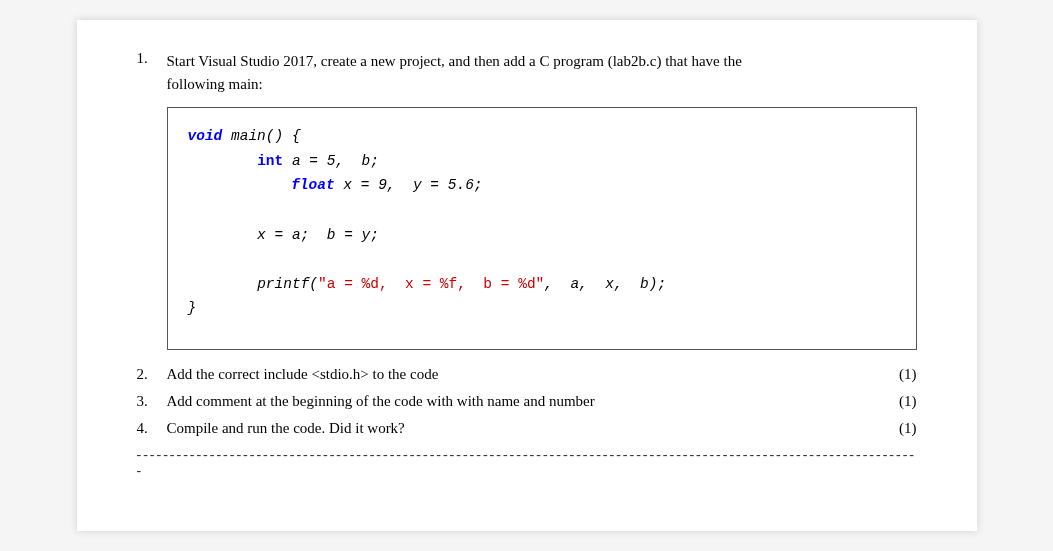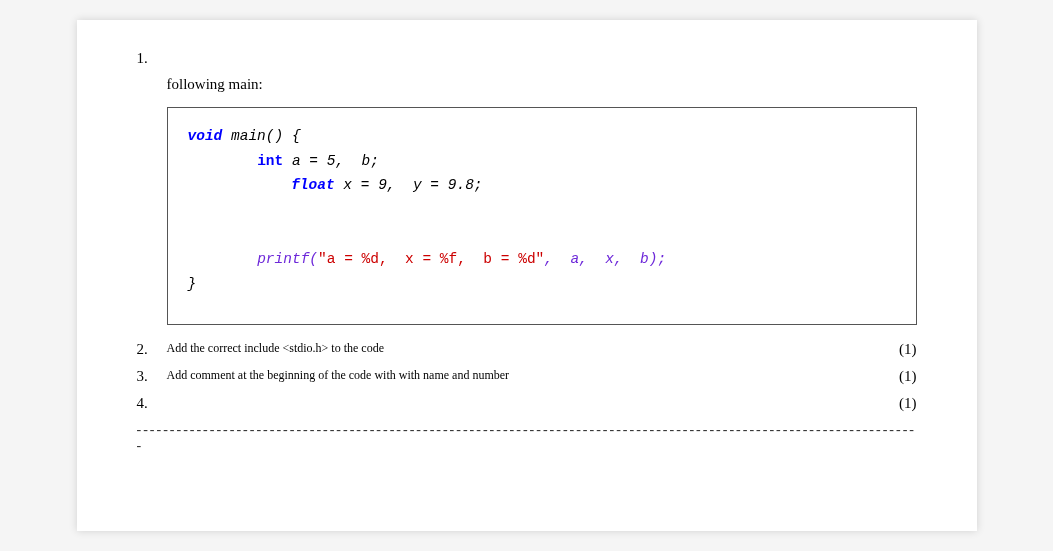--- a/index.html
+++ b/index.html
@@ -90,32 +90,32 @@
       font-style: italic;
     }
 
     .assign-line {
       color: #000;
       font-style: italic;
     }
 
     .printf-fn {
       font-style: italic;
-      color: #6d28d9;
+      color: #000000;
     }
 
     .task-row {
       display: flex;
       justify-content: space-between;
       align-items: baseline;
       margin-bottom: 10px;
     }
 
     .task-text {
-      font-size: 12px;
+      font-size: 15px;
     }
 
     .task-mark {
       font-size: 15px;
       margin-left: 20px;
       white-space: nowrap;
     }
 
     .divider-text {
       font-size: 14px;
@@ -126,34 +126,35 @@
   </style>
 </head>
 <body>
 
 <div class="page-container">
 
   <div class="list-item">
     <div class="list-number">1.</div>
     <div class="list-content">
       <div class="intro-text">
-        <br>
+        <span>Start Visual Studio 2017, create a new project, and then add a C program (lab2b.c) that have the</span><br>
         <span>following main:</span>
       </div>
 
       <div class="code-box">
 
         <span class="code-line"><span class="kw-void">void</span><span class="normal"> main() {</span></span>
 
         <span class="code-line">        <span class="kw-int">int</span><span class="normal"> a = 5,  b;</span></span>
 
-        <span class="code-line">        <span class="kw-float">float</span><span class="normal"> x = 9,  y = 9.8;</span></span>
+        <span class="code-line">        <span class="kw-float">float</span><span class="normal"> x = 9,  y = 5.6;</span></span>
 
         <span class="code-line"> </span>
 
+        <span class="code-line"><span class="assign-line">        x = a;  b = y;</span></span>
 
         <span class="code-line"> </span>
 
         <span class="code-line">        <span class="printf-fn">printf(</span><span class="str-red">"a = %d,  x = %f,  b = %d"</span><span class="printf-fn">,  a,  x,  b);</span></span>
 
         <span class="code-line"><span class="normal">}</span></span>
       </div>
     </div>
   </div>
 
@@ -169,19 +170,20 @@
     <div style="display:flex;">
       <span class="list-number">3.</span>
       <span class="task-text">Add comment at the beginning of the code with with name and number</span>
     </div>
     <span class="task-mark">(1)</span>
   </div>
 
   <div class="task-row">
     <div style="display:flex;">
       <span class="list-number">4.</span>
+      <span class="task-text">Compile and run the code. Did it work?</span>
     </div>
     <span class="task-mark">(1)</span>
   </div>
 
   <div class="divider-text">----------------------------------------------------------------------------------------------------------------------</div>
 
 </div>
 
 </body></html>

